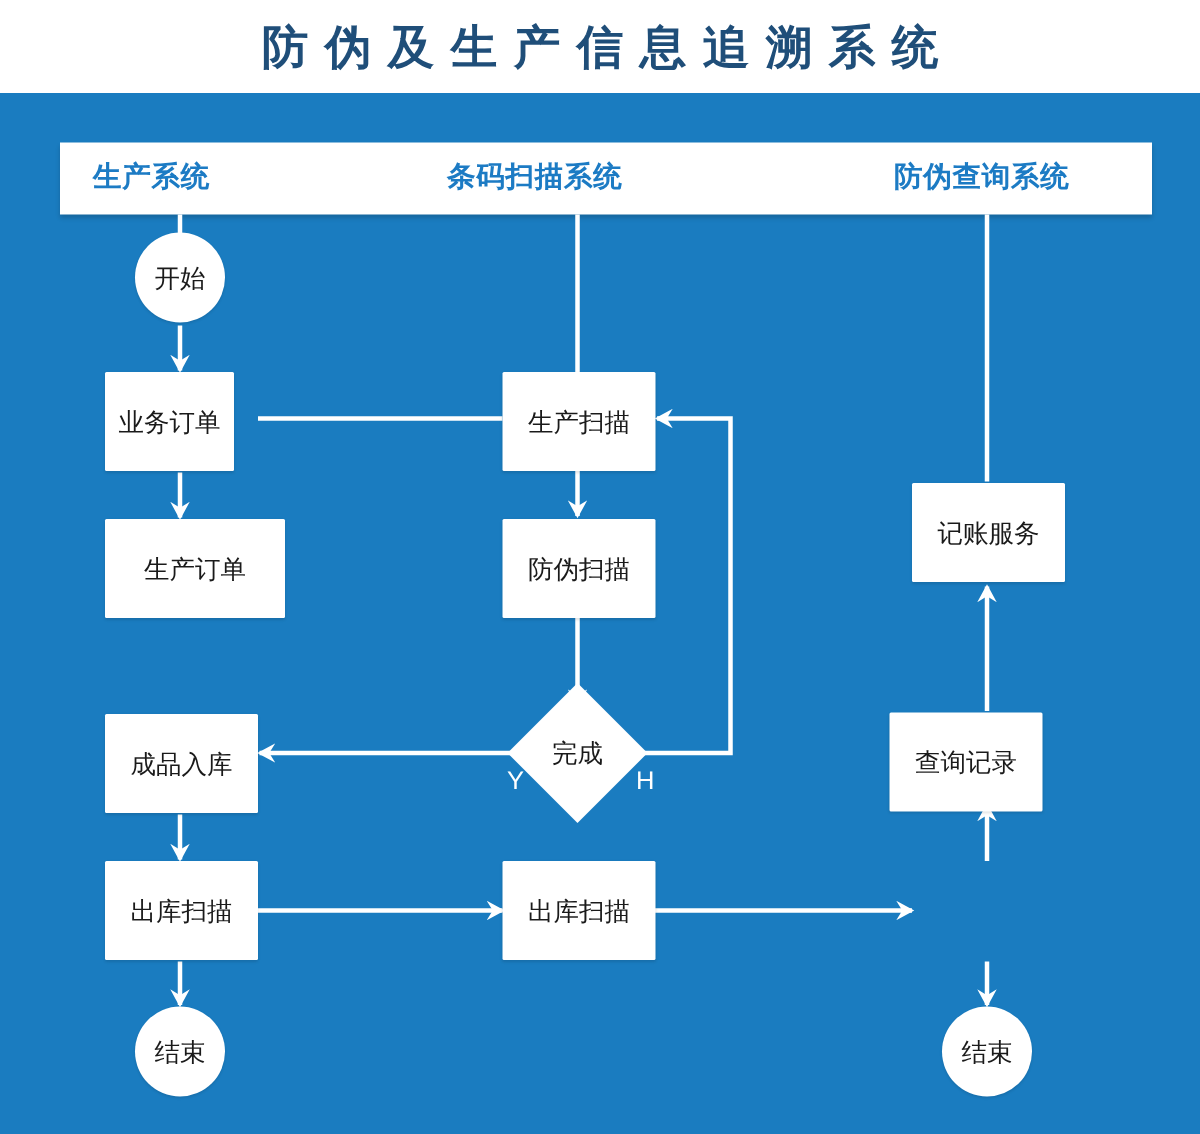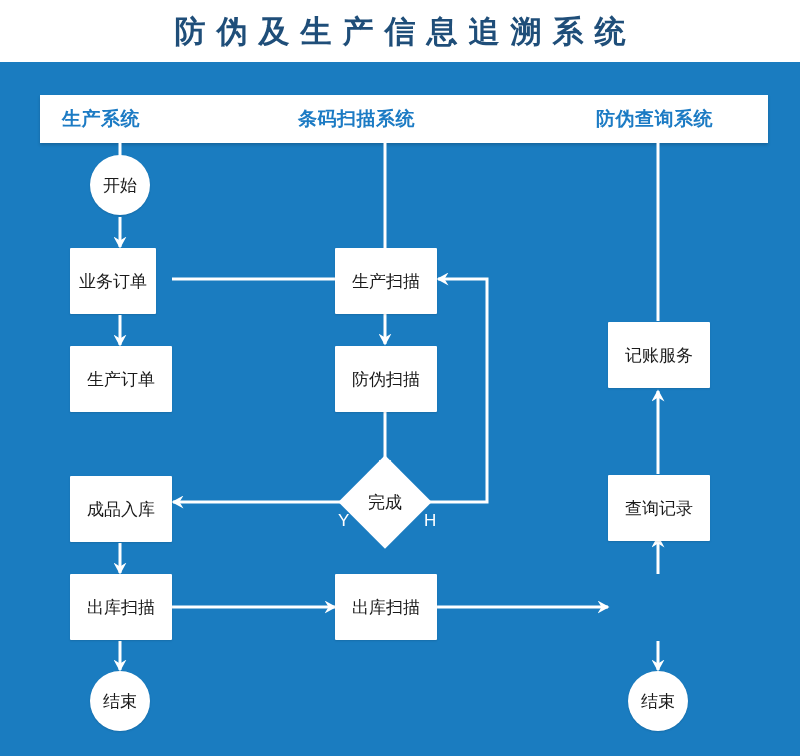--- a/index.html
+++ b/index.html
@@ -130,21 +130,21 @@
       </svg>
 
       <div class="node circle" style="left:90px;top:93px;width:60px;height:60px;">
         <span>开始</span>
       </div>
 
       <div class="node rect" style="left:70px;top:186px;width:86px;height:66px;">
         <span>业务订单</span>
       </div>
 
-      <div class="node rect" style="left:70px;top:284px;width:102px;height:66px;">
+      <div class="node rect" style="left:70px;top:284px;width:120px;height:66px;">
         <span>生产订单</span>
       </div>
 
       <div class="node rect" style="left:70px;top:414px;width:102px;height:66px;">
         <span>成品入库</span>
       </div>
 
       <div class="node rect" style="left:70px;top:512px;width:102px;height:66px;">
         <span>出库扫描</span>
       </div>
@@ -167,21 +167,21 @@
       </div>
 
       <div class="node rect" style="left:335px;top:512px;width:102px;height:66px;">
         <span>出库扫描</span>
       </div>
 
       <div class="node rect" style="left:608px;top:260px;width:102px;height:66px;">
         <span>记账服务</span>
       </div>
 
-      <div class="node rect" style="left:608px;top:413px;width:102px;height:66px;text-align:center;">
+      <div class="node rect" style="left:593px;top:413px;width:102px;height:66px;text-align:center;">
         <span>查询记录</span>
       </div>
 
 
       <div class="node circle" style="left:628px;top:609px;width:60px;height:60px;">
         <span>结束</span>
       </div>
 
       <div class="branchlabel" style="left:338px;top:449px;">Y</div>
       <div class="branchlabel" style="left:424px;top:449px;">H</div>

